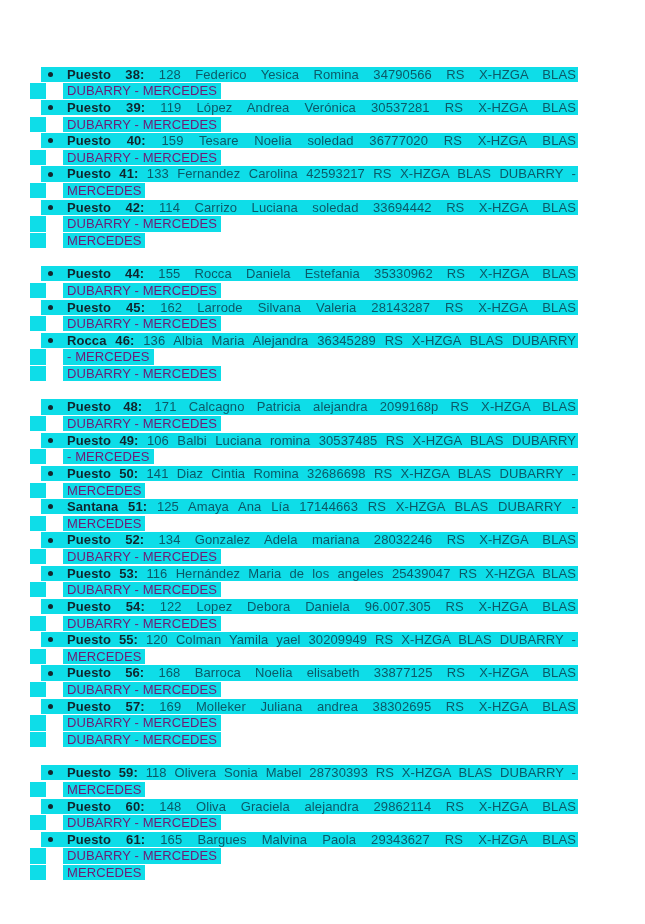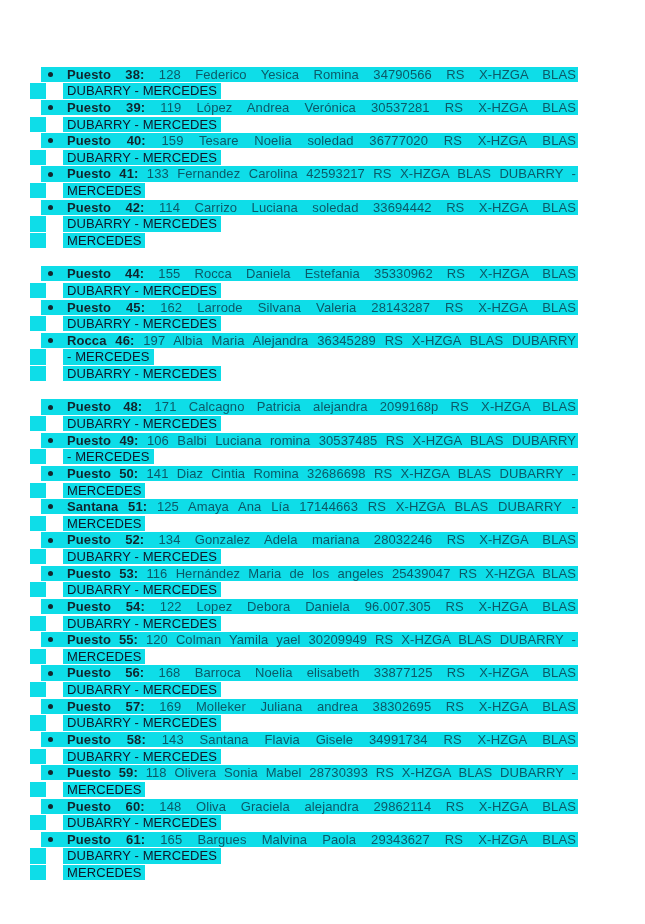--- a/index.html
+++ b/index.html
@@ -77,21 +77,21 @@
   .l2text {
     position: absolute;
     left: 63px;
     top: 0.7px;
     height: 15.2px;
     background: #0edde8;
     padding: 0 4px;
     font-size: 13px;
     line-height: 15.2px;
     white-space: nowrap;
-    color: #0f172a;
+    color: #701a75;
     letter-spacing: 0.1px;
   }
 </style>
 </head>
 <body>
 
 <div class="page">
   <div class="list" id="puesto-list">
   <div class="entry">
     <div class="line">
@@ -188,21 +188,21 @@
     <div class="line">
       <span class="chip"></span>
       <span class="l2text">DUBARRY - MERCEDES</span>
     </div>
   </div>
 
   <div class="entry">
     <div class="line">
       <div class="hl1">
         <span class="bullet"></span>
-        <div class="l1text"><b class="label">Rocca 46:</b> <span class="rest">197 Albia Maria Alejandra 36345289 RS X-HZGA BLAS DUBARRY</span></div>
+        <div class="l1text"><b class="label">Rocca 46:</b> <span class="rest">136 Albia Maria Alejandra 36345289 RS X-HZGA BLAS DUBARRY</span></div>
       </div>
     </div>
     <div class="line">
       <span class="chip"></span>
       <span class="l2text">- MERCEDES</span>
     </div>
   </div>
 
   <div class="entry">
     <div class="line">
@@ -335,26 +335,20 @@
         <div class="l1text"><b class="label">Puesto 57:</b> <span class="rest">169 Molleker Juliana andrea 38302695 RS X-HZGA BLAS</span></div>
       </div>
     </div>
     <div class="line">
       <span class="chip"></span>
       <span class="l2text">DUBARRY - MERCEDES</span>
     </div>
   </div>
 
   <div class="entry">
-    <div class="line">
-      <div class="hl1">
-        <span class="bullet"></span>
-        <div class="l1text"><b class="label">Puesto 58:</b> <span class="rest">143 Santana Flavia Gisele 34991734 RS X-HZGA BLAS</span></div>
-      </div>
-    </div>
     <div class="line">
       <span class="chip"></span>
       <span class="l2text">DUBARRY - MERCEDES</span>
     </div>
   </div>
 
   <div class="entry">
     <div class="line">
       <div class="hl1">
         <span class="bullet"></span>

